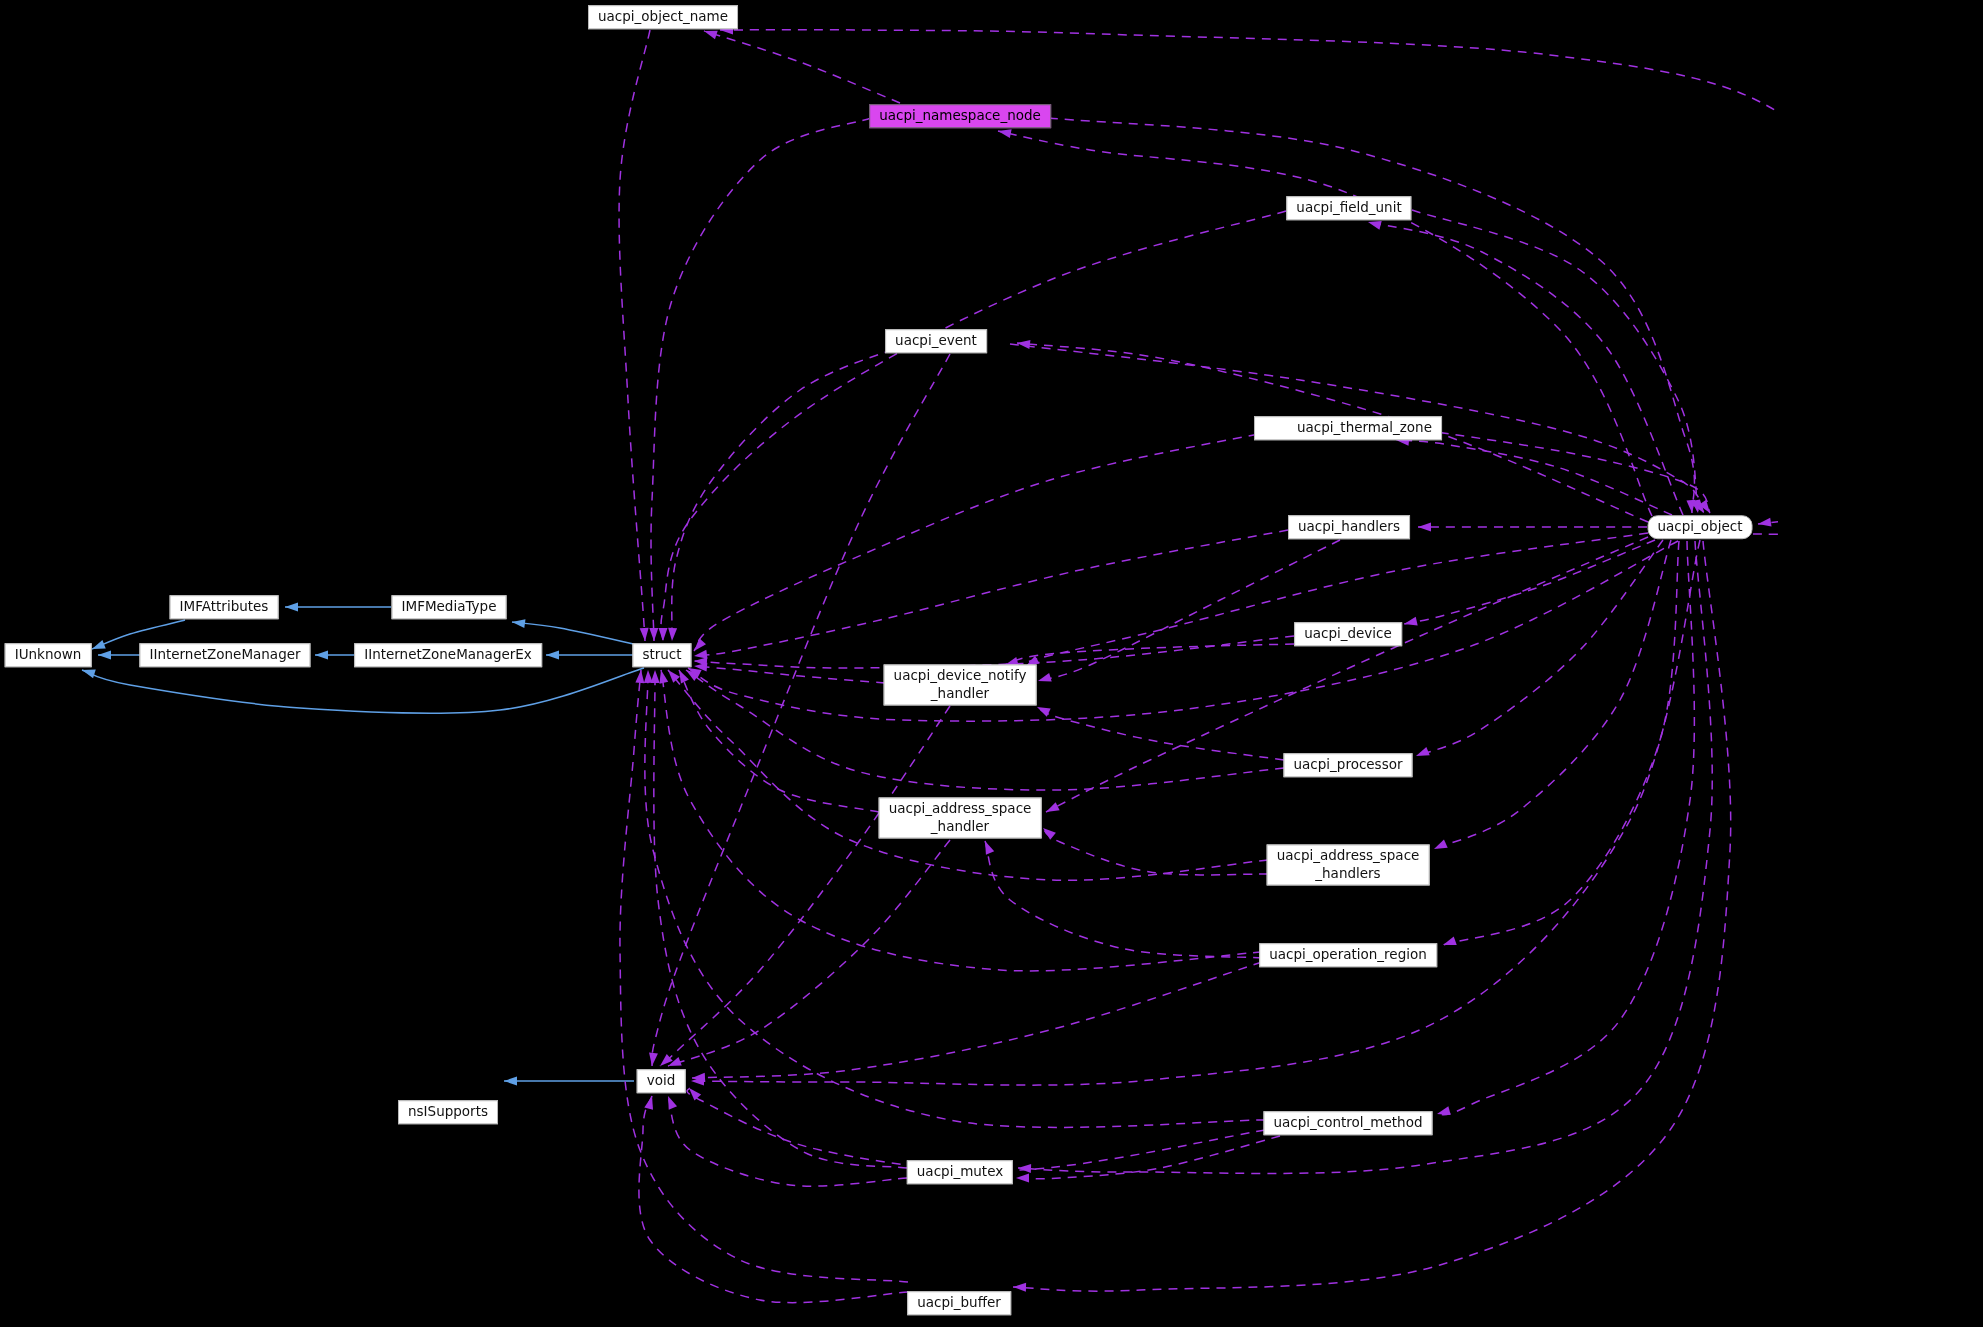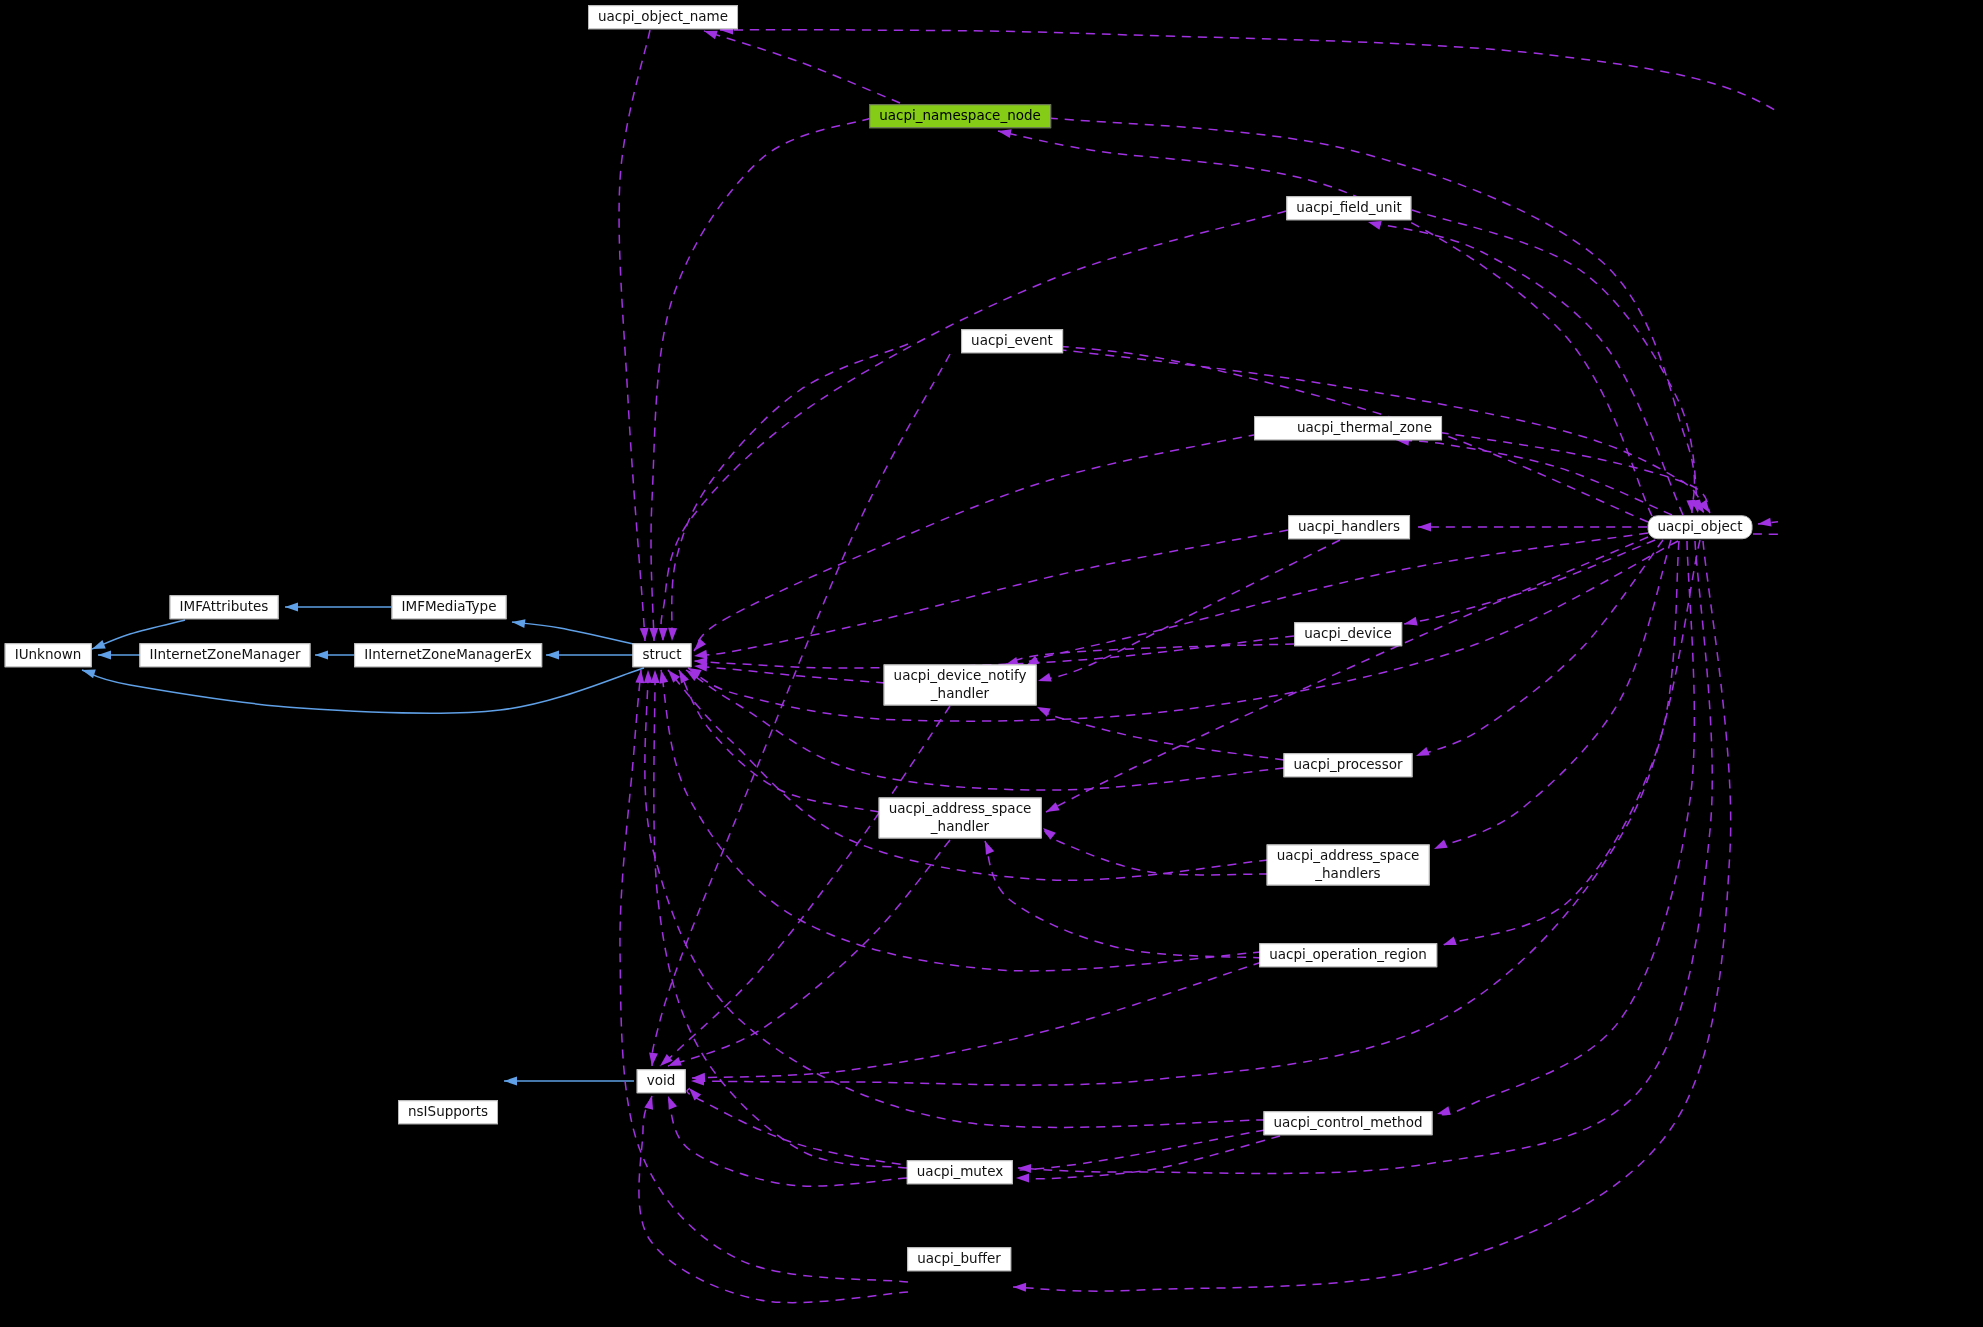--- a/index.html
+++ b/index.html
@@ -2,21 +2,21 @@
 <html><head>
 <meta charset="utf-8">
 <style>
   html,body{margin:0;padding:0;background:#000;}
   #canvas{position:relative;width:1778px;height:1327px;background:#000;overflow:hidden;
           font-family:"DejaVu Sans","Liberation Sans",sans-serif;}
   #edges{position:absolute;left:0;top:0;}
   .node{position:absolute;transform:translate(-50%,-50%);background:#fff;border:1px solid #b9b9b9;
         color:#111;font-size:13.5px;line-height:1.3;padding:2px 9px;white-space:pre-line;
         text-align:center;box-sizing:border-box;}
-  .node.selected{background:#84cc16;border-color:#666;color:#000;}
+  .node.selected{background:#d946ef;border-color:#666;color:#000;}
 </style>
 </head>
 <body>
 
 <div id="canvas">
   <svg id="edges" width="1983" height="1327" viewBox="0 0 1983 1327" xmlns="http://www.w3.org/2000/svg">
       <path d="M 391 607 L 285 607" fill="none" stroke="#5fa0e6" stroke-width="1.5"></path>
       <polygon points="285,607 298,602.5 298,611.5" fill="#5fa0e6"></polygon>
       <path d="M 185 620 C 175.83333333333334 622.3333333333334 145.5 629.1666666666666 130 634 C 114.5 638.8333333333334 98.33333333333333 646.5 92 649" fill="none" stroke="#5fa0e6" stroke-width="1.5"></path>
       <polygon points="92,649 102.43976847099498,640.0411365524403 105.74426728361942,648.4125335444223" fill="#5fa0e6"></polygon>
@@ -133,21 +133,21 @@
       <path d="M 1268 874 C 1248.3333333333333 873.6666666666666 1184.6666666666667 877.3333333333334 1150 872 C 1115.3333333333333 866.6666666666666 1077.8333333333333 849.3333333333334 1060 842 C 1042.1666666666667 834.6666666666666 1045.8333333333333 830.3333333333334 1043 828" fill="none" stroke="#a032e1" stroke-width="1.5" stroke-dasharray="9,7"></path>
       <polygon points="1043,828 1055.8957757008966,832.7905082269176 1050.1744104251466,839.737880347471" fill="#a032e1"></polygon>
       <path d="M 1262 958 C 1238.3333333333333 956.3333333333334 1162 957.6666666666666 1120 948 C 1078 938.3333333333334 1032.5 917.8333333333334 1010 900 C 987.5 882.1666666666666 989.1666666666666 850.8333333333334 985 841" fill="none" stroke="#a032e1" stroke-width="1.5" stroke-dasharray="9,7"></path>
       <polygon points="985,841 994.2153201874294,851.2141017149409 985.9285547013583,854.725443022598" fill="#a032e1"></polygon>
       <path d="M 1280 1136 C 1260 1141.3333333333333 1196.6666666666667 1161 1160 1168 C 1123.3333333333333 1175 1084 1176.3333333333333 1060 1178 C 1036 1179.6666666666667 1023.3333333333334 1178 1016 1178" fill="none" stroke="#a032e1" stroke-width="1.5" stroke-dasharray="9,7"></path>
       <polygon points="1016,1178 1029,1173.5 1029,1182.5" fill="#a032e1"></polygon>
     </svg>
 <div class="node" style="left: 663px; top: 17px;">uacpi_object_name</div>
     <div class="node selected" style="left: 960px; top: 116px;">uacpi_namespace_node</div>
     <div class="node" style="left: 1349px; top: 208px;">uacpi_field_unit</div>
-    <div class="node" style="left: 1012px; top: 341px;">uacpi_event</div>
+    <div class="node" style="left: 936px; top: 341px;">uacpi_event</div>
     <div class="node" style="left: 1348px; top: 428px; padding-left: 42px;">uacpi_thermal_zone</div>
     <div class="node" style="left: 1914px; top: 481px; padding-left: 8px;">uacpi_package</div>
     <div class="node" style="left: 1349px; top: 527px;">uacpi_handlers</div>
     <div class="node" style="left: 1700px; top: 527px; border-radius: 10px;">uacpi_object</div>
     <div class="node" style="left: 224px; top: 607px;">IMFAttributes</div>
     <div class="node" style="left: 449px; top: 607px;">IMFMediaType</div>
     <div class="node" style="left: 48px; top: 655px;">IUnknown</div>
     <div class="node" style="left: 225px; top: 655px;">IInternetZoneManager</div>
     <div class="node" style="left: 448px; top: 655px;">IInternetZoneManagerEx</div>
     <div class="node" style="left: 662px; top: 655px;">struct</div>
@@ -157,14 +157,14 @@
     <div class="node" style="left: 1348px; top: 765px;">uacpi_processor</div>
     <div class="node" style="left: 960px; top: 818px;">uacpi_address_space
 _handler</div>
     <div class="node" style="left: 1348px; top: 865px;">uacpi_address_space
 _handlers</div>
     <div class="node" style="left: 1348px; top: 955px; text-align: center;">uacpi_operation_region</div>
     <div class="node" style="left: 448px; top: 1081px; margin-top: 31px;">nsISupports</div>
     <div class="node" style="left: 661px; top: 1081px;">void</div>
     <div class="node" style="left: 1348px; top: 1123px;">uacpi_control_method</div>
     <div class="node" style="left: 960px; top: 1172px;">uacpi_mutex</div>
-    <div class="node" style="left: 959px; top: 1259px;">uacpi_buffer</div>
+    <div class="node" style="left: 959px; top: 1303px;">uacpi_buffer</div>
   </div>
 
 </body></html>

